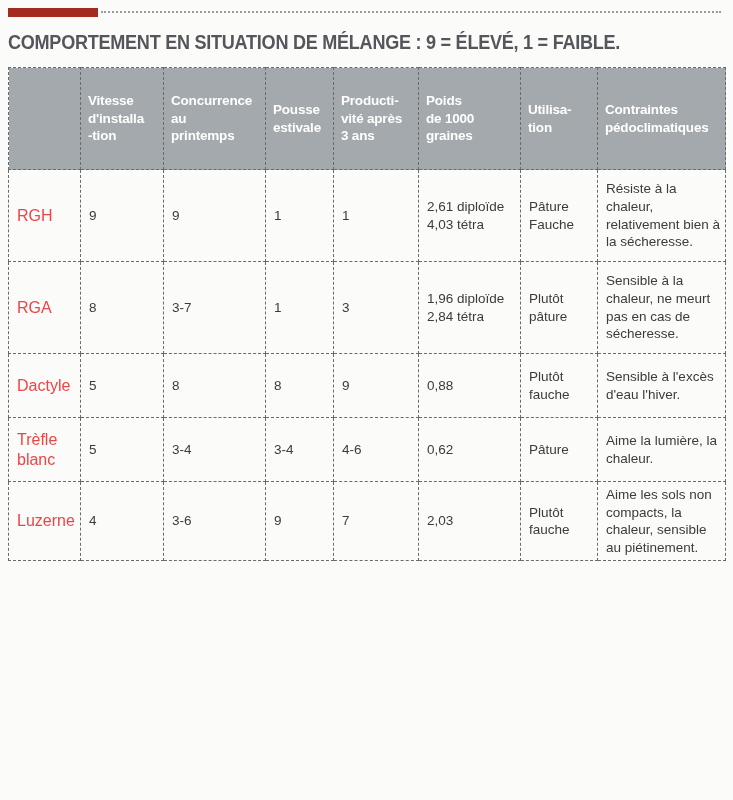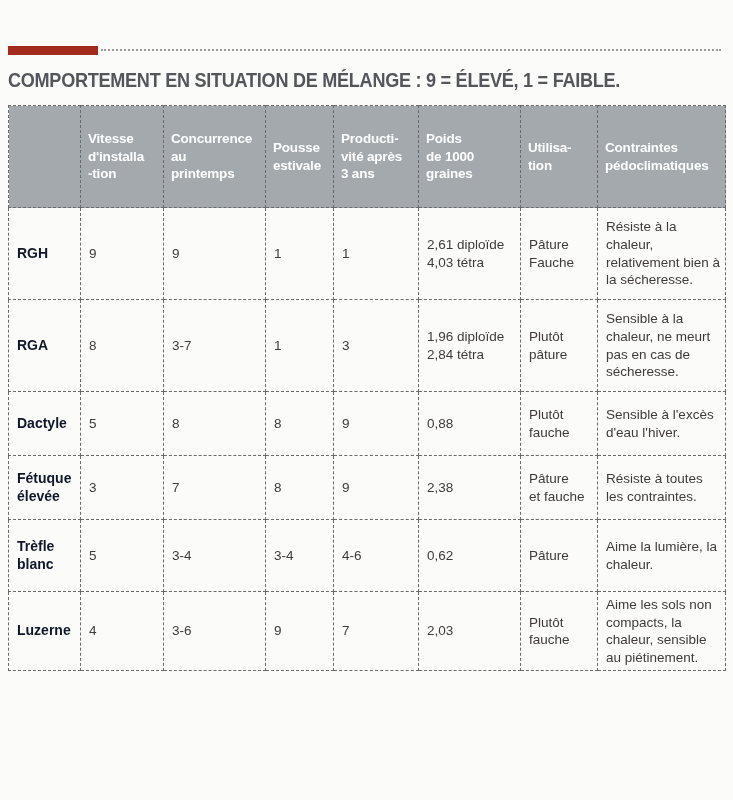--- a/index.html
+++ b/index.html
@@ -3,21 +3,21 @@
 <meta charset="utf-8">
 <style>
   html,body{margin:0;padding:0;}
   body{
     width:733px;height:800px;
     background:#fbfbfa;
     font-family:"Liberation Sans","DejaVu Sans",sans-serif;
     color:#3e3b38;
     overflow:hidden;
   }
-  .wrap{padding:5px 12px 0 8px;margin-top:38px;}
+  .wrap{padding:5px 12px 0 8px;}
 
   
   .topline{display:flex;align-items:center;height:10px;margin-top:2px;}
   .redbar{width:90px;height:9px;background:#a32b1d;flex:0 0 auto;}
   .dotline{flex:1;border-top:2px dotted #9a9a9a;margin-left:3px;height:0;}
 
   .title{
     font-size:21px;font-weight:bold;color:#54565b;
     letter-spacing:-0.3px;
     transform:scaleX(0.86);transform-origin:left center;
@@ -47,23 +47,23 @@
     padding:4px 4px 4px 8px;
   }
   thead th{
     background:#a3a9ad;
     color:#ffffff;
     font-weight:bold;
     letter-spacing:-0.2px;
     padding-left:7px;padding-right:2px;
   }
   td.name{
-    font-weight:bold;
-    color:#0f172a;
-    font-size:14px;
+    font-weight:normal;
+    color:#ef4444;
+    font-size:16px;
     line-height:1.25;
   }
   thead tr{height:102px;}
   tbody tr:nth-child(1){height:92px;}
   tbody tr:nth-child(2){height:92px;}
   tbody tr:nth-child(3){height:64px;}
   tbody tr:nth-child(4){height:64px;}
   tbody tr:nth-child(5){height:72px;}
   tbody tr:nth-child(6){height:58px;}
   tbody tr:nth-child(7){height:52px;}
@@ -146,31 +146,20 @@
         <td>5</td>
         <td>8</td>
         <td>8</td>
         <td>9</td>
         <td>0,88</td>
         <td>Plutôt
 fauche</td>
         <td>Sensible à l'excès d'eau l'hiver.</td>
       </tr>
       <tr>
-        <td class="name">Fétuque élevée</td>
-        <td>3</td>
-        <td>7</td>
-        <td>8</td>
-        <td>9</td>
-        <td>2,38</td>
-        <td>Pâture
-et fauche</td>
-        <td>Résiste à toutes les contraintes.</td>
-      </tr>
-      <tr>
         <td class="name">Trèfle blanc</td>
         <td>5</td>
         <td>3-4</td>
         <td>3-4</td>
         <td>4-6</td>
         <td>0,62</td>
         <td>Pâture</td>
         <td>Aime la lumière, la chaleur.</td>
       </tr>
       <tr>

